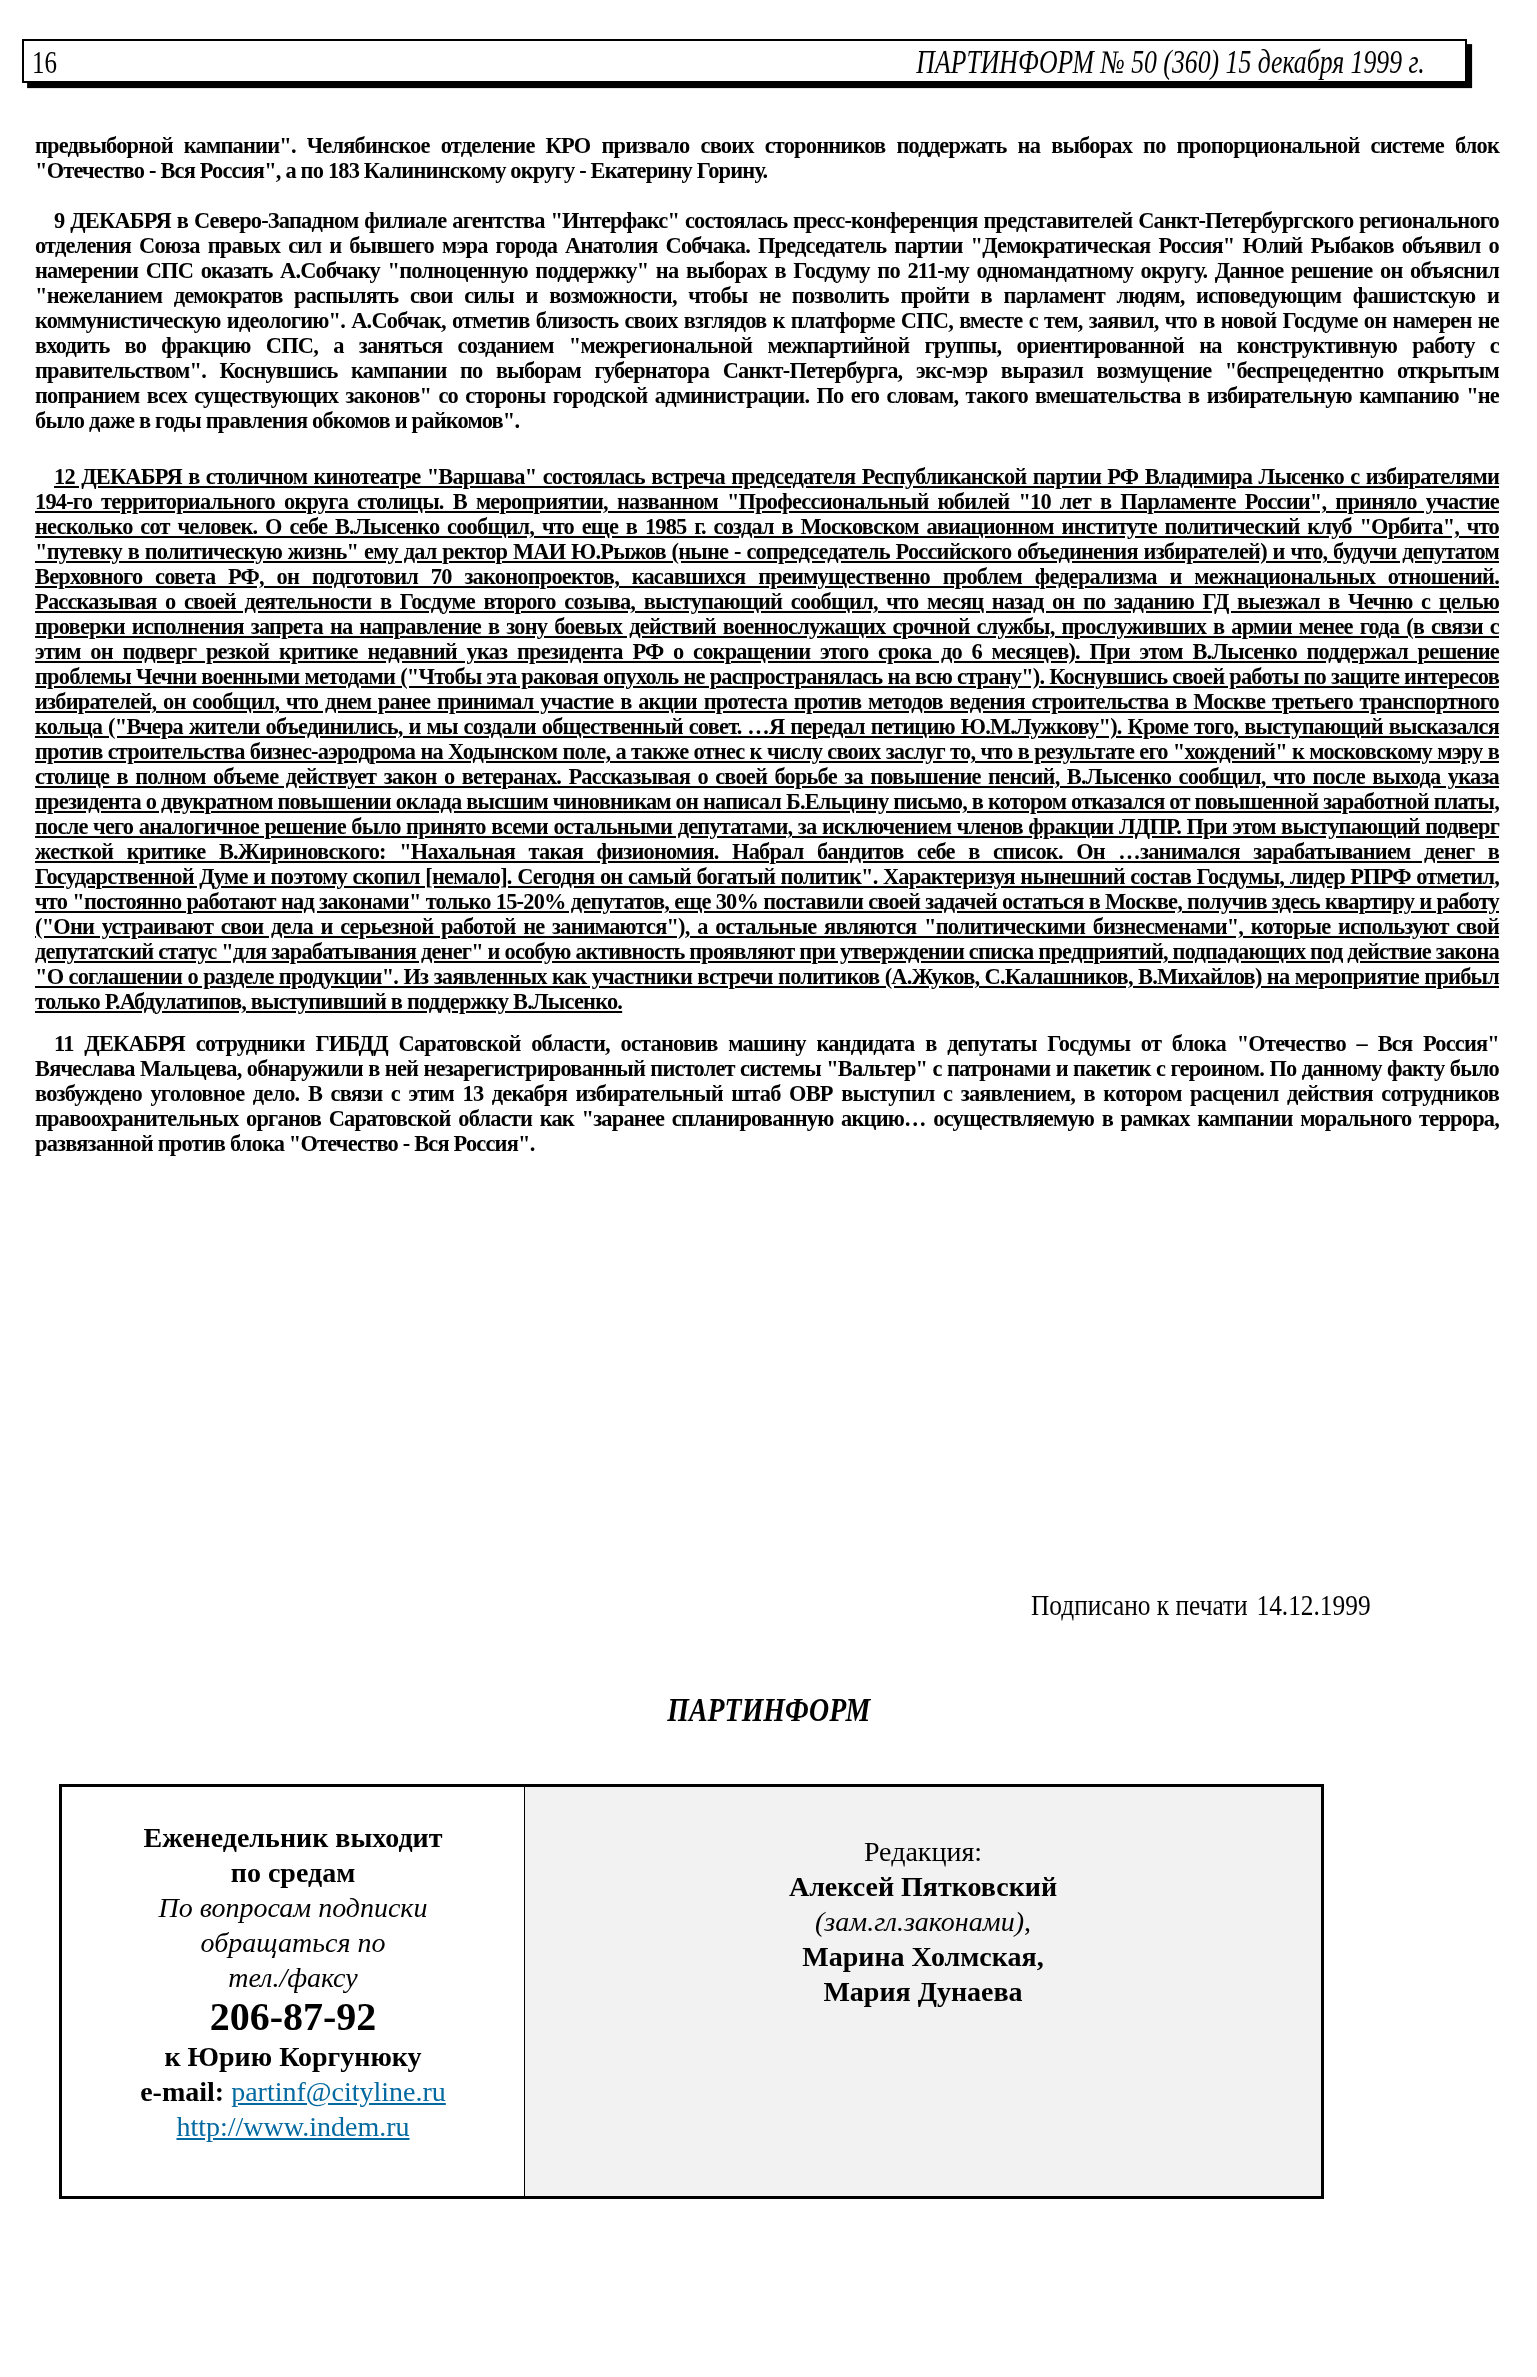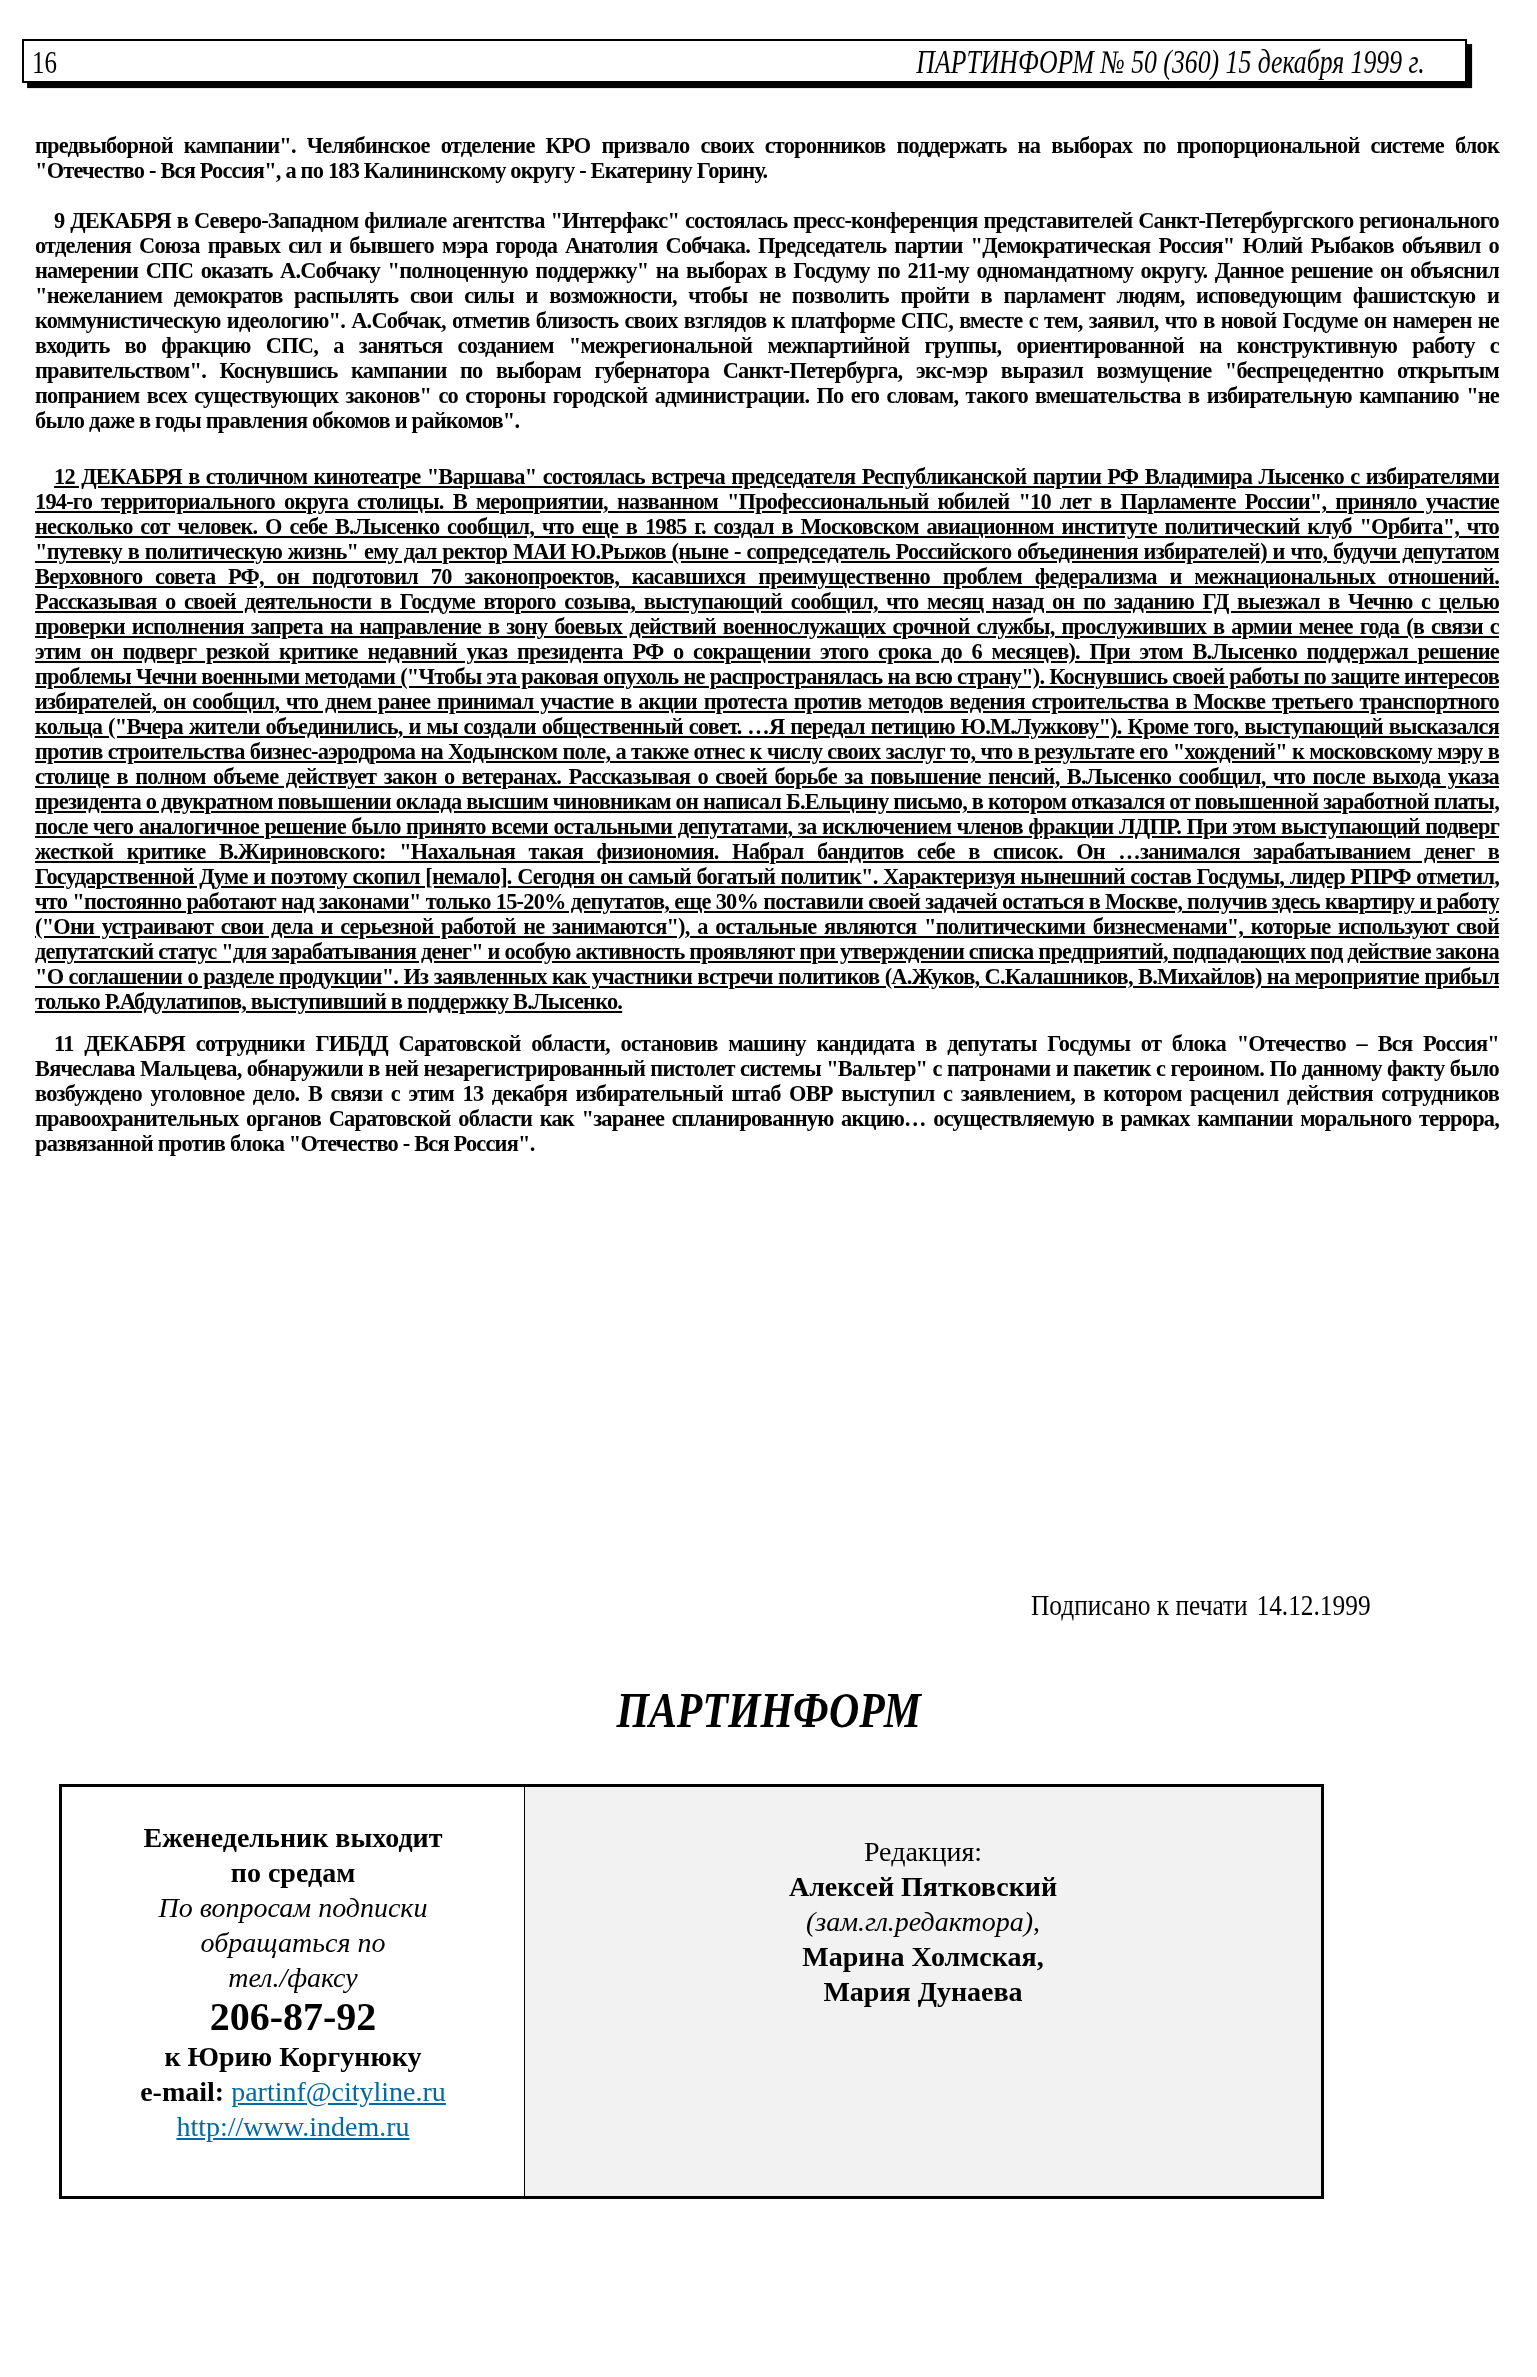--- a/index.html
+++ b/index.html
@@ -85,21 +85,21 @@
   }
   .signed .date { margin-left: 10.2px; }
 
   
   .masthead {
     position: absolute;
     left: 0;
     width: 1537px;
     top: 1681px;
     text-align: center;
-    font-size: 51px;
+    font-size: 34px;
     line-height: 58px;
     font-style: italic;
     font-weight: bold;
   }
   .masthead span {
     display: inline-block;
     transform: scaleX(0.82);
   }
 
   
@@ -175,19 +175,19 @@
     </div>
     <div>
       <a class="link">http://www.indem.ru</a>
     </div>
   </div>
 
   <div class="cell cell-right">
     <div class="role">Редакция:</div>
     <div class="name">Алексей Пятковский</div>
     <div>
-      <span class="mid-italic">(зам.гл.редактора)</span><span>,</span>
+      <span class="mid-italic">(зам.гл.законами)</span><span>,</span>
     </div>
     <div class="name">Марина Холмская,</div>
     <div class="name">Мария Дунаева</div>
   </div>
 </div>
 
 
 </body></html>

